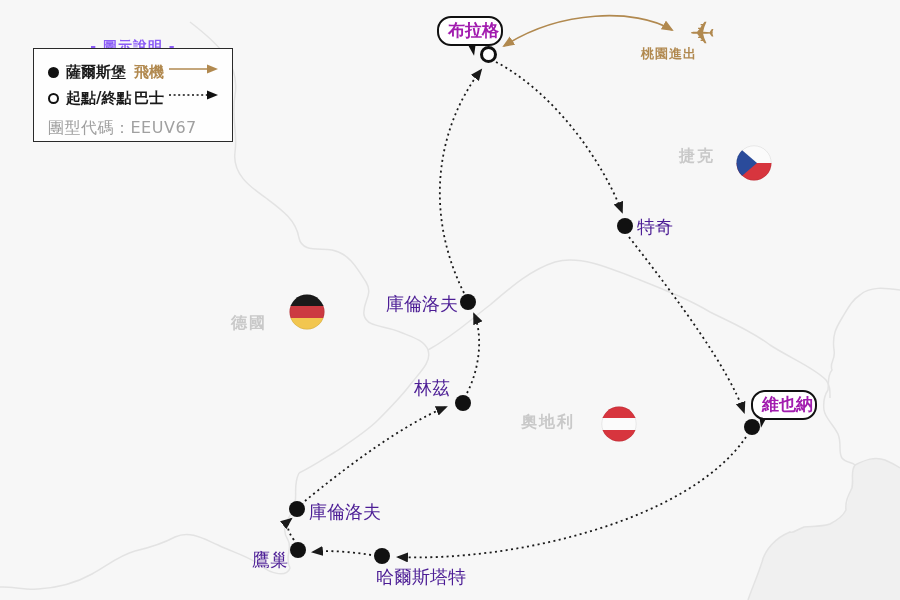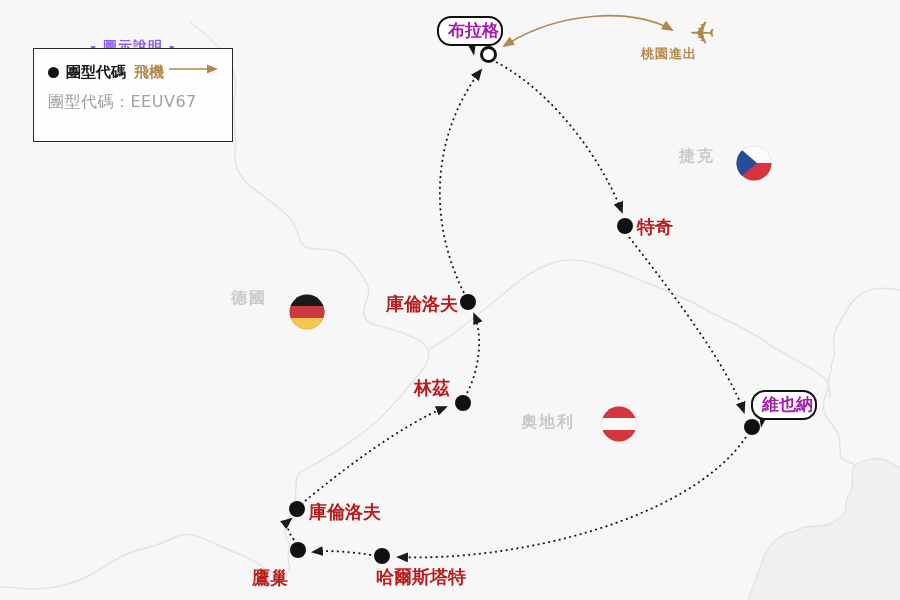--- a/index.html
+++ b/index.html
@@ -42,21 +42,21 @@
   
   .city-dot {
     position:absolute; width:16px; height:16px; border-radius:50%;
     background:#111;
   }
   .city-ring {
     position:absolute; width:17px; height:17px; border-radius:50%;
     border:3px solid #111; background:#fff;
   }
   .city-label {
-    position:absolute; font-size:18px; font-weight:bold; color:#b91c1c;
+    position:absolute; font-size:18px; font-weight:normal; color:#4c1d95;
     white-space:nowrap;
   }
   .city-bubble {
     position:absolute; background:#fff; border:2px solid #111;
     border-radius:14px; padding:1px 2px 2px 9px;
     font-size:17px; font-weight:bold; color:#a21caf; white-space:nowrap;
     z-index:4;
   }
   .tail { position:absolute; width:0; height:0; z-index:3; }
   .tail-dr { border-top:13px solid #111; border-left:10px solid transparent; transform:rotate(8deg); }
@@ -109,27 +109,40 @@
     </g>
 
     <path d="M 504,46 C 560,10 635,8 672,30" fill="none" stroke-width="1.7" marker-start="url(#arrTan)" marker-end="url(#arrTan)" stroke="#b1894f"></path>
   </svg>
 
   <div class="legend-title">- 圖示說明 -</div>
   <div class="legend-box">
     <div class="legend-row">
       <div class="legend-left">
         <span class="dot-ic"></span>
-        <span class="legend-label">團型代碼</span>
+        <span class="legend-label">薩爾斯堡</span>
       </div>
       <div class="legend-right">
         <span class="legend-label tan">飛機</span>
         <svg class="legend-arrow" width="52" height="12">
           <line x1="1" y1="6" x2="40" y2="6" stroke="#b1894f" stroke-width="1.7"></line>
           <path d="M39,1.5 L50,6 L39,10.5 Z" fill="#b1894f"></path>
+        </svg>
+      </div>
+    </div>
+    <div class="legend-row">
+      <div class="legend-left">
+        <span class="ring-ic"></span>
+        <span class="legend-label">起點/終點</span>
+      </div>
+      <div class="legend-right">
+        <span class="legend-label">巴士</span>
+        <svg class="legend-arrow" width="52" height="12">
+          <line x1="1" y1="6" x2="40" y2="6" stroke="#111" stroke-width="1.6" stroke-dasharray="2 2.6"></line>
+          <path d="M39,1.5 L50,6 L39,10.5 Z" fill="#111"></path>
         </svg>
       </div>
     </div>
     <div class="legend-code">團型代碼：EEUV67</div>
   </div>
 
   <div class="plane-glyph">✈</div>
   <div class="flight-note">桃園進出</div>
 
   <div class="country-label" style="left:679px; top:146px;">捷克</div>
@@ -140,21 +153,21 @@
         </clipPath>
       </defs>
     <g clip-path="url(#clipCz)">
       <rect x="0" y="0" width="36" height="18" fill="#fbfbfb"></rect>
       <rect x="0" y="18" width="36" height="18" fill="#d7353e"></rect>
       <polygon points="0,0 21,18 0,36" fill="#2a4b9b"></polygon>
     </g>
     <circle cx="18" cy="18" r="17.2" fill="none" stroke="#00000014" stroke-width="1"></circle>
   </svg>
 
-  <div class="country-label" style="left:231px; top:288px;">德國</div>
+  <div class="country-label" style="left:231px; top:313px;">德國</div>
   <svg class="flag" style="left:289px; top:294px;" width="36" height="36">
     <defs>
         <clipPath id="clipDe">
           <circle cx="18" cy="18" r="17.5"></circle>
         </clipPath>
       </defs>
     <g clip-path="url(#clipDe)">
       <rect x="0" y="0" width="36" height="12" fill="#1a1a1a"></rect>
       <rect x="0" y="12" width="36" height="12" fill="#cc3a41"></rect>
       <rect x="0" y="24" width="36" height="12" fill="#f2c64f"></rect>
@@ -189,16 +202,16 @@
   <div class="city-bubble" style="left:437px; top:16px;">布拉格</div>
   <div class="tail tail-dr" style="left:465px; top:42px;"></div>
 
   <div class="city-bubble" style="left:751px; top:390px;">維也納</div>
   <div class="tail tail-dl" style="left:760px; top:414px;"></div>
 
   <div class="city-label" style="left:637px; top:215px;">特奇</div>
   <div class="city-label" style="left:386px; top:292px;">庫倫洛夫</div>
   <div class="city-label" style="left:414px; top:376px;">林茲</div>
   <div class="city-label" style="left:309px; top:500px;">庫倫洛夫</div>
-  <div class="city-label" style="left:252px; top:548px;margin-top:18px;">鷹巢</div>
+  <div class="city-label" style="left:252px; top:548px;">鷹巢</div>
   <div class="city-label" style="left:376px; top:565px;">哈爾斯塔特</div>
 
 </div>
 
 </body></html>

